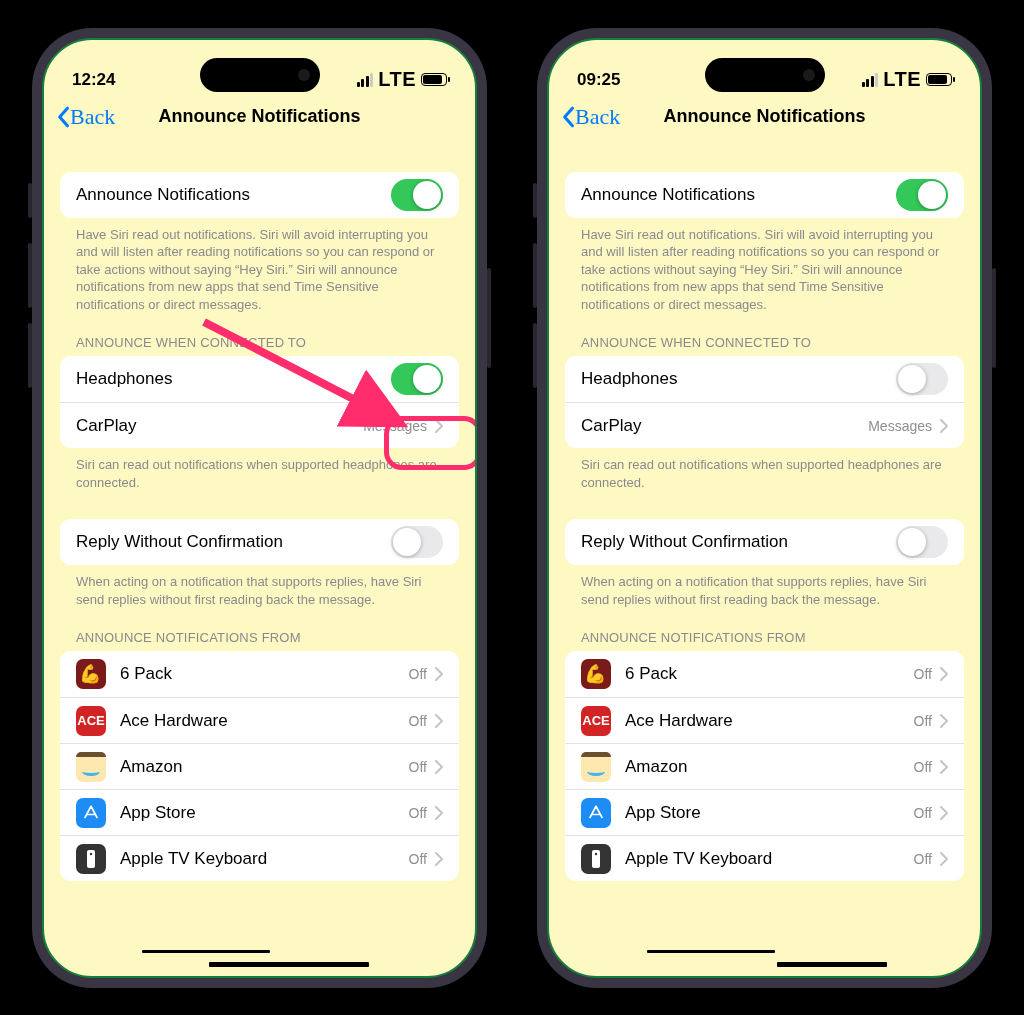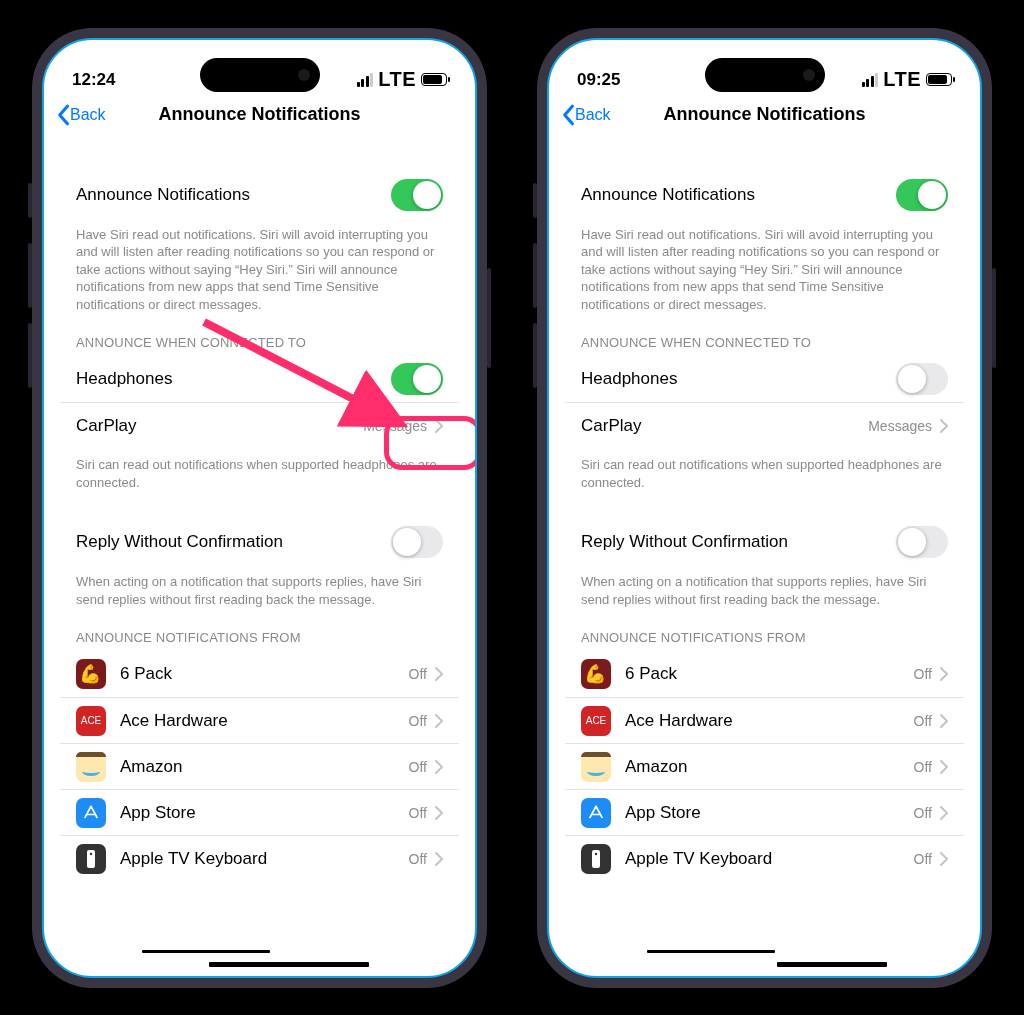--- a/index.html
+++ b/index.html
@@ -18,24 +18,24 @@
     width: 455px;
     height: 960px;
     background: #3a3542;
     border-radius: 60px;
     padding: 10px;
   }
   .screen {
     position: relative;
     width: 100%;
     height: 100%;
-    background: #ffffff;
+    background: #fef9c3;
     border-radius: 50px;
     overflow: hidden;
-    border: 2px solid #0ea5e9;
+    border: 2px solid #15803d;
   }
   .notch {
     position: absolute;
     top: 18px;
     left: 50%;
     transform: translateX(-50%);
     width: 120px;
     height: 34px;
     background: #000;
     border-radius: 20px;
@@ -89,22 +89,23 @@
   .nav {
     display: flex;
     align-items: center;
     padding: 6px 12px 10px 12px;
     position: relative;
   }
   .nav-back {
     display: flex;
     align-items: center;
     color: #007aff;
-    font-size: 16px;
+    font-size: 22px;
     gap: 0;
+    font-family: Liberation Serif, serif;
   }
   .nav-back svg { width: 14px; height: 22px; }
   .nav-title {
     position: absolute;
     left: 50%;
     transform: translateX(-50%);
     font-weight: 600;
     font-size: 18px;
     color: #000;
   }
@@ -185,21 +186,21 @@
     pointer-events: none;
   }
 
   .black-bar {
     position: absolute; height: 3px; background:#000; border-radius:1px;
   }
 
   .lte { font-size: 20px; font-weight:600; letter-spacing:0.5px;}
 
   .ic-sixpack { background:#7a1a1a; }
-  .ic-ace { background:#d32425; font-size:10px; font-weight:400; }
+  .ic-ace { background:#d32425; font-size:13px; font-weight:700; }
   .ic-amazon { background:#ffe8b0; position:relative; }
   .ic-amazon::after { content:""; position:absolute; bottom:6px; left:6px; right:6px; height:6px; border-bottom:3px solid #3fb5e8; border-radius:0 0 50% 50%; }
   .ic-amazon::before { content:""; position:absolute; top:0; left:0; right:0; height:5px; background:#6b5030; border-radius:7px 7px 0 0;}
   .ic-appstore { background:#1d8cf5; }
   .ic-appletv { background:#333; }
 </style>
 </head>
 <body>
 
 <div class="phone">

